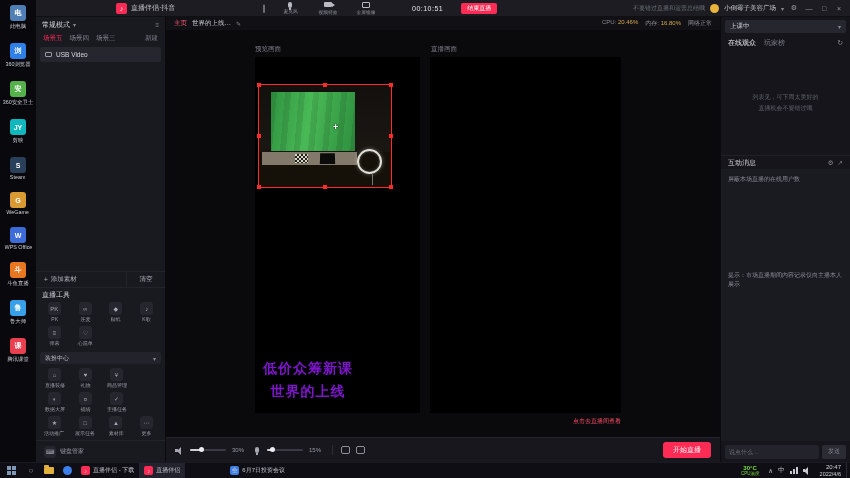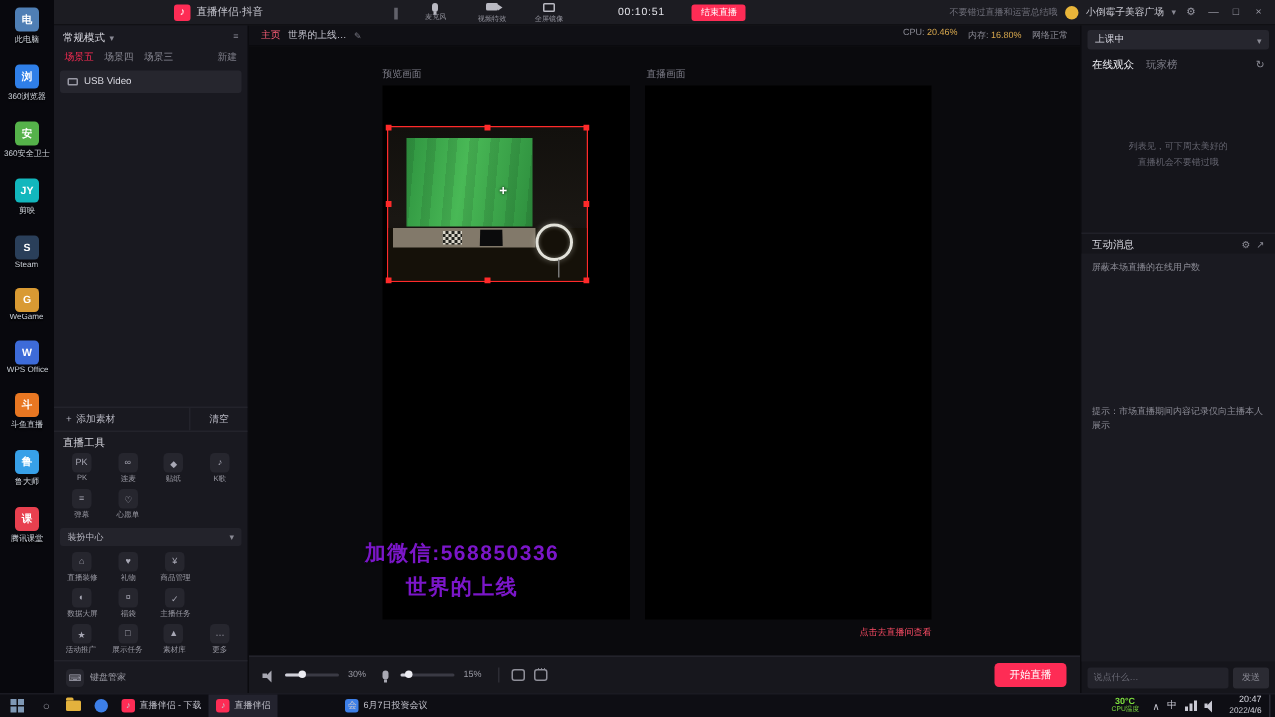--- a/index.html
+++ b/index.html
@@ -500,21 +500,21 @@
         <p class="msg2">提示：市场直播期间内容记录仅向主播本人展示</p>
       </div>
       <div class="rp-input">
         <input type="text" placeholder="说点什么…" style="">
         <button class="rp-send">发送</button>
       </div>
     </aside>
   </div>
 
   <div class="ad">
-    <div>加微信:568850336</div>
+    <div>低价众筹新课</div>
     <div>世界的上线</div>
   </div>
 
   <footer class="taskbar">
     <div class="tb-start">
       <div class="win-logo">
           <i></i>
           <i></i>
           <i></i>
           <i></i>

